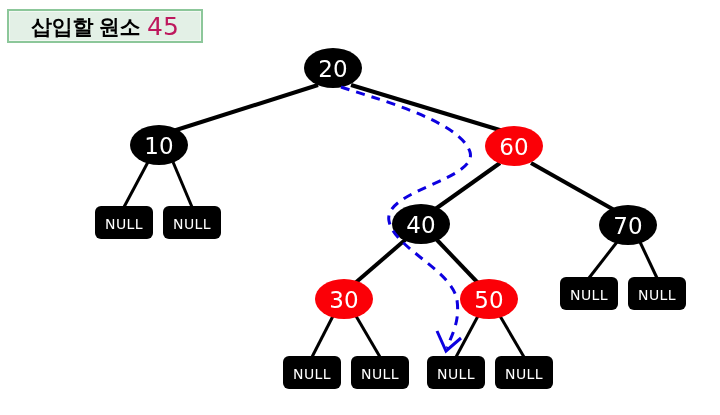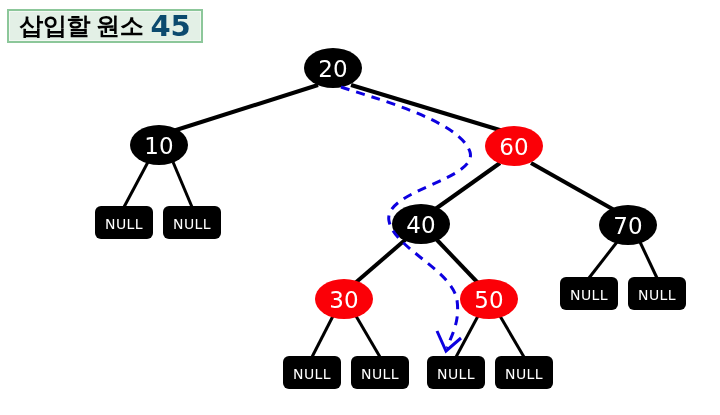--- a/index.html
+++ b/index.html
@@ -24,32 +24,32 @@
     box-sizing: border-box;
     background: #e3f0e6;
     border: 2px solid #8cc79a;
     box-shadow: 0 0 0 1px #f2f8f3 inset;
     display: flex;
     align-items: center;
     justify-content: center;
     gap: 2px;
   }
   #caption-box .cap-text {
-    font-family: Liberation Serif, serif;
-    font-size: 24px;
+    font-family: Liberation Sans, sans-serif;
+    font-size: 21px;
     font-weight: 700;
     color: #000000;
     line-height: 1;
     letter-spacing: -0.3px;
   }
   #caption-box .cap-value {
     font-family: "DejaVu Sans", "Liberation Sans", sans-serif;
-    font-size: 29px;
-    font-weight: 700;
-    color: #0c4a6e;
+    font-size: 25px;
+    font-weight: 400;
+    color: #be185d;
     line-height: 1;
     padding-left: 5px;
   }
 
   #tree-svg {
     position: absolute;
     left: 0;
     top: 0;
   }
 

